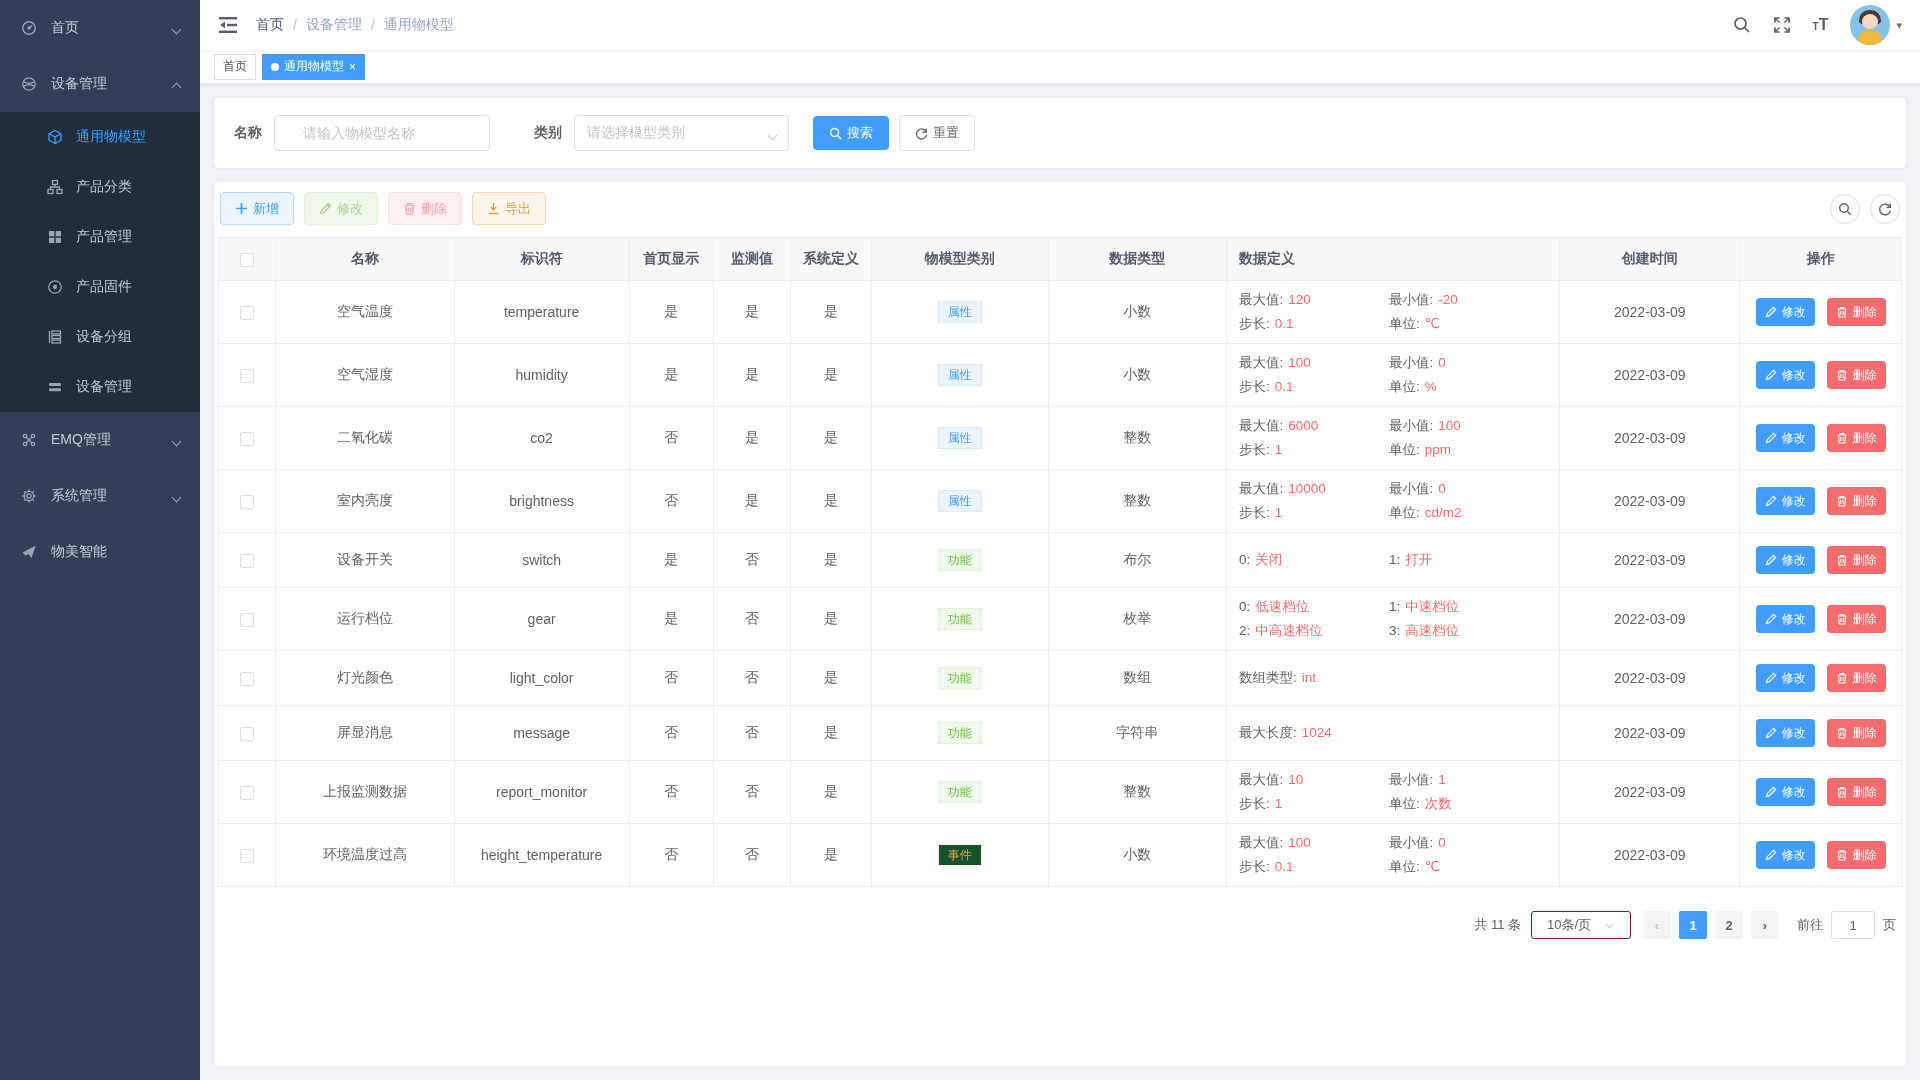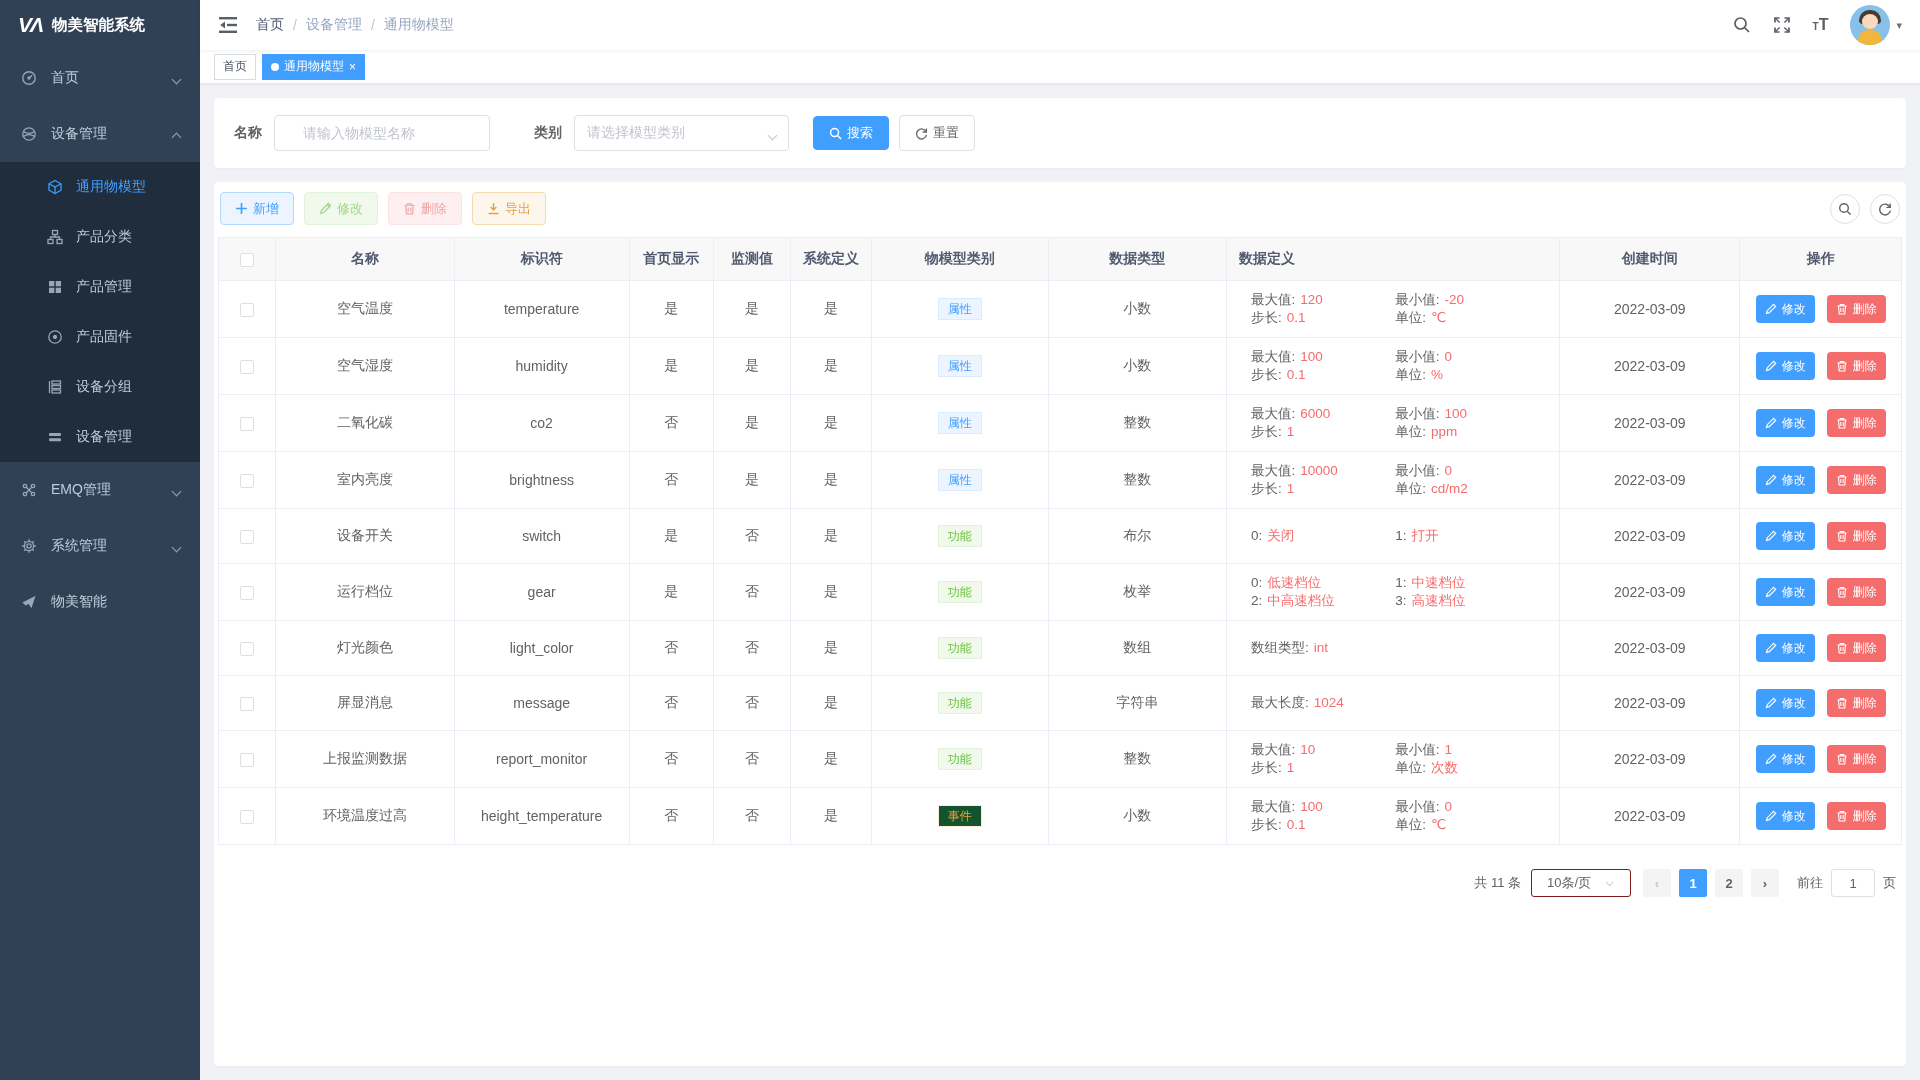--- a/index.html
+++ b/index.html
@@ -87,21 +87,21 @@
   .grid th { background:#f8f8f9; color:#515a6e; font-weight:bold; height:43px; padding:8px; }
   .grid td { color:#606266; height:55px; }
   .grid th.left, .grid td.left { text-align:left; padding-left:12px; }
   .checkbox { display:inline-block; width:14px; height:14px; border:1px solid #dcdfe6; border-radius:2px; background:#fff; cursor:pointer; vertical-align:middle; }
 
   .cat-tag { display:inline-block; font-size:12px; padding:4px 9px; border-radius:0; border:1px solid; line-height:1; }
   .cat-attr  { background:#ecf5ff; border-color:#d9ecff; color:#409eff; }
   .cat-func  { background:#f0f9eb; border-color:#e1f3d8; color:#67c23a; }
   .cat-event { background:#14532d; border-color:#faecd8; color:#e6a23c; }
 
-  .def-grid { display:grid; grid-template-columns:48% 52%; font-size:13.5px;margin-left:12px; }
+  .def-grid { display:grid; grid-template-columns:48% 52%; row-gap:6px; font-size:13.5px; }
   .def-k { color:#606266; }
   .def-v { color:#f56c6c; margin-left:5px; }
 
   .op-btn { height:28px; padding:0 9px; font-size:12px; color:#fff; border:none; }
   .op-edit { background:#409eff; }
   .op-del  { background:#f56c6c; margin-left:8px; }
   .op-btn svg { width:12px; height:12px; }
 
   
   .pager { display:flex; align-items:center; justify-content:flex-end; gap:12px; margin:24px 6px 10px; font-size:13px; color:#606266; }
@@ -113,24 +113,20 @@
   .pg-btn.disabled { color:#c0c4cc; }
   .pg-btn.active { background:#409eff; color:#fff; }
   .pg-group { display:flex; gap:8px; }
   .pg-goto { display:flex; align-items:center; gap:8px; margin-left:6px; }
   .pg-input { width:44px; height:28px; border:1px solid #dcdfe6; border-radius:3px; text-align:center; font-size:13px; color:#606266; font-family:inherit; }
 </style>
 </head>
 <body>
 
 <aside class="sidebar">
-  <div class="logo-row">
-    <span class="logo-mark">VΛ</span>
-    <span class="logo-title">物美智能系统</span>
-  </div>
   <nav class="menu">
       <div class="menu-item">
        <span class="mi-icon">
           <svg viewBox="0 0 16 16" fill="none" stroke="currentColor" stroke-width="1.4">
             <circle cx="8" cy="8" r="6.2"></circle>
             <path d="M8 8 L11.2 5.2"></path>
             <circle cx="8" cy="8" r="1" fill="currentColor"></circle>
           </svg>
         </span>
        <span class="mi-label">首页</span>

